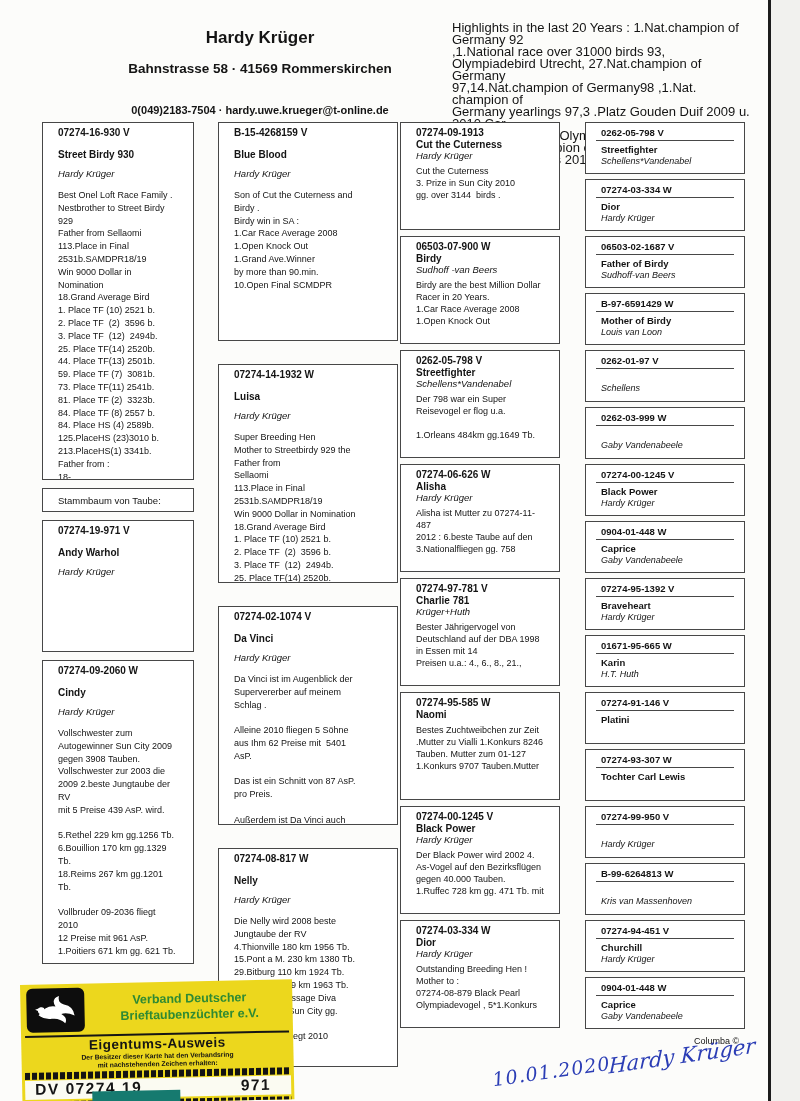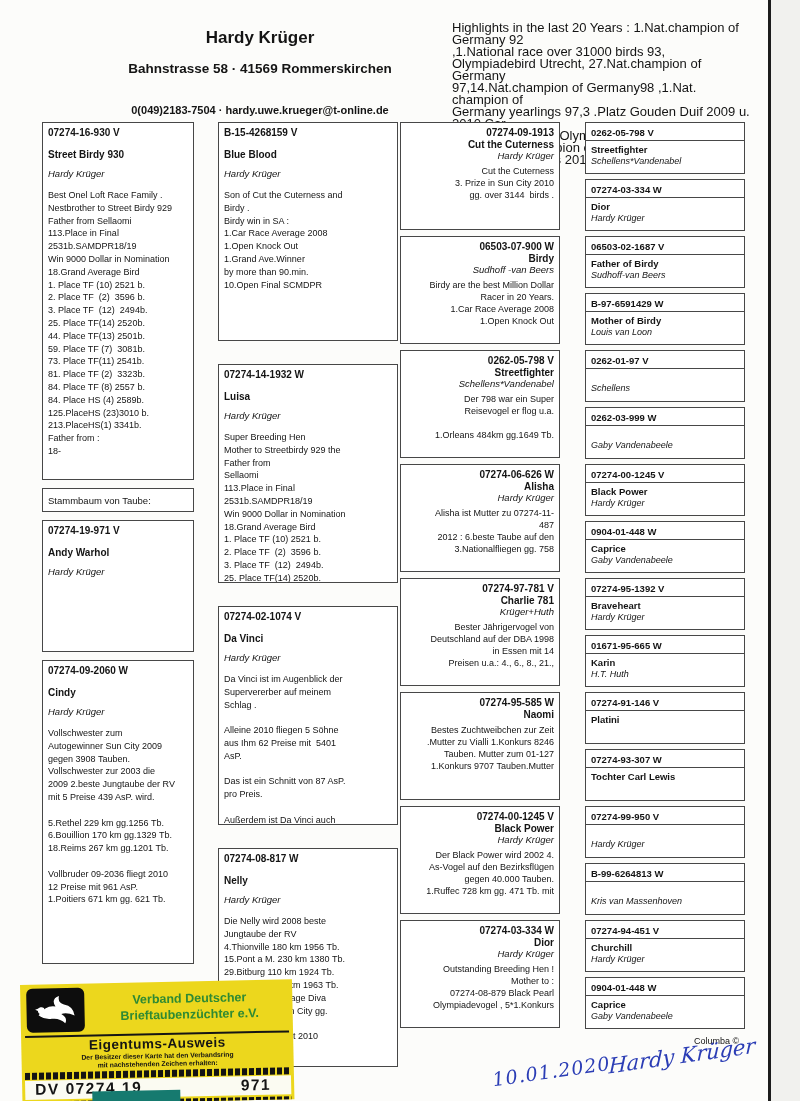--- a/index.html
+++ b/index.html
@@ -9,23 +9,23 @@
   .hdr{position:absolute;left:55px;top:28px;width:410px;text-align:center;}
   .hdr .name{font-size:17px;font-weight:700;}
   .hdr .addr{font-size:13.5px;font-weight:700;margin-top:13px;}
   .hdr .contact{font-size:11px;font-weight:700;margin-top:28px;}
   .hl{position:absolute;left:452px;top:22px;width:300px;font-size:13px;line-height:12px;
       font-weight:400;white-space:pre-line;}
   
   .col{position:absolute;top:122px;display:flex;flex-direction:column;}
   #col1{left:42px;width:152px;gap:8px;}
   #col2{left:218px;width:180px;gap:23px;}
-  #col3{left:400px;width:160px;gap:6px;text-align:right;}
+  #col3{left:400px;width:160px;gap:6px;}
   #col4{left:585px;width:160px;gap:5px;}
-  .box{box-sizing:border-box;background:#fff;border:1px solid #474747;padding:4px 5px;overflow:hidden;}
+  .box{box-sizing:border-box;background:#fff;border:1px solid #474747;padding:4px 15px;overflow:hidden;}
   #col2 .box{height:219px;}
   #col3 .box{height:108px;}
   #col4 .box{height:52px;}
   .ring{font-weight:700;font-size:10px;}
   .bname{font-weight:700;font-size:10px;}
   .breeder{font-style:italic;font-size:9.5px;}
   .body{font-size:9px;line-height:12.8px;white-space:pre-wrap;}
   .wide .bname{margin-top:11px;}
   .wide .breeder{margin-top:8px;}
   .wide .body{margin-top:10px;}

